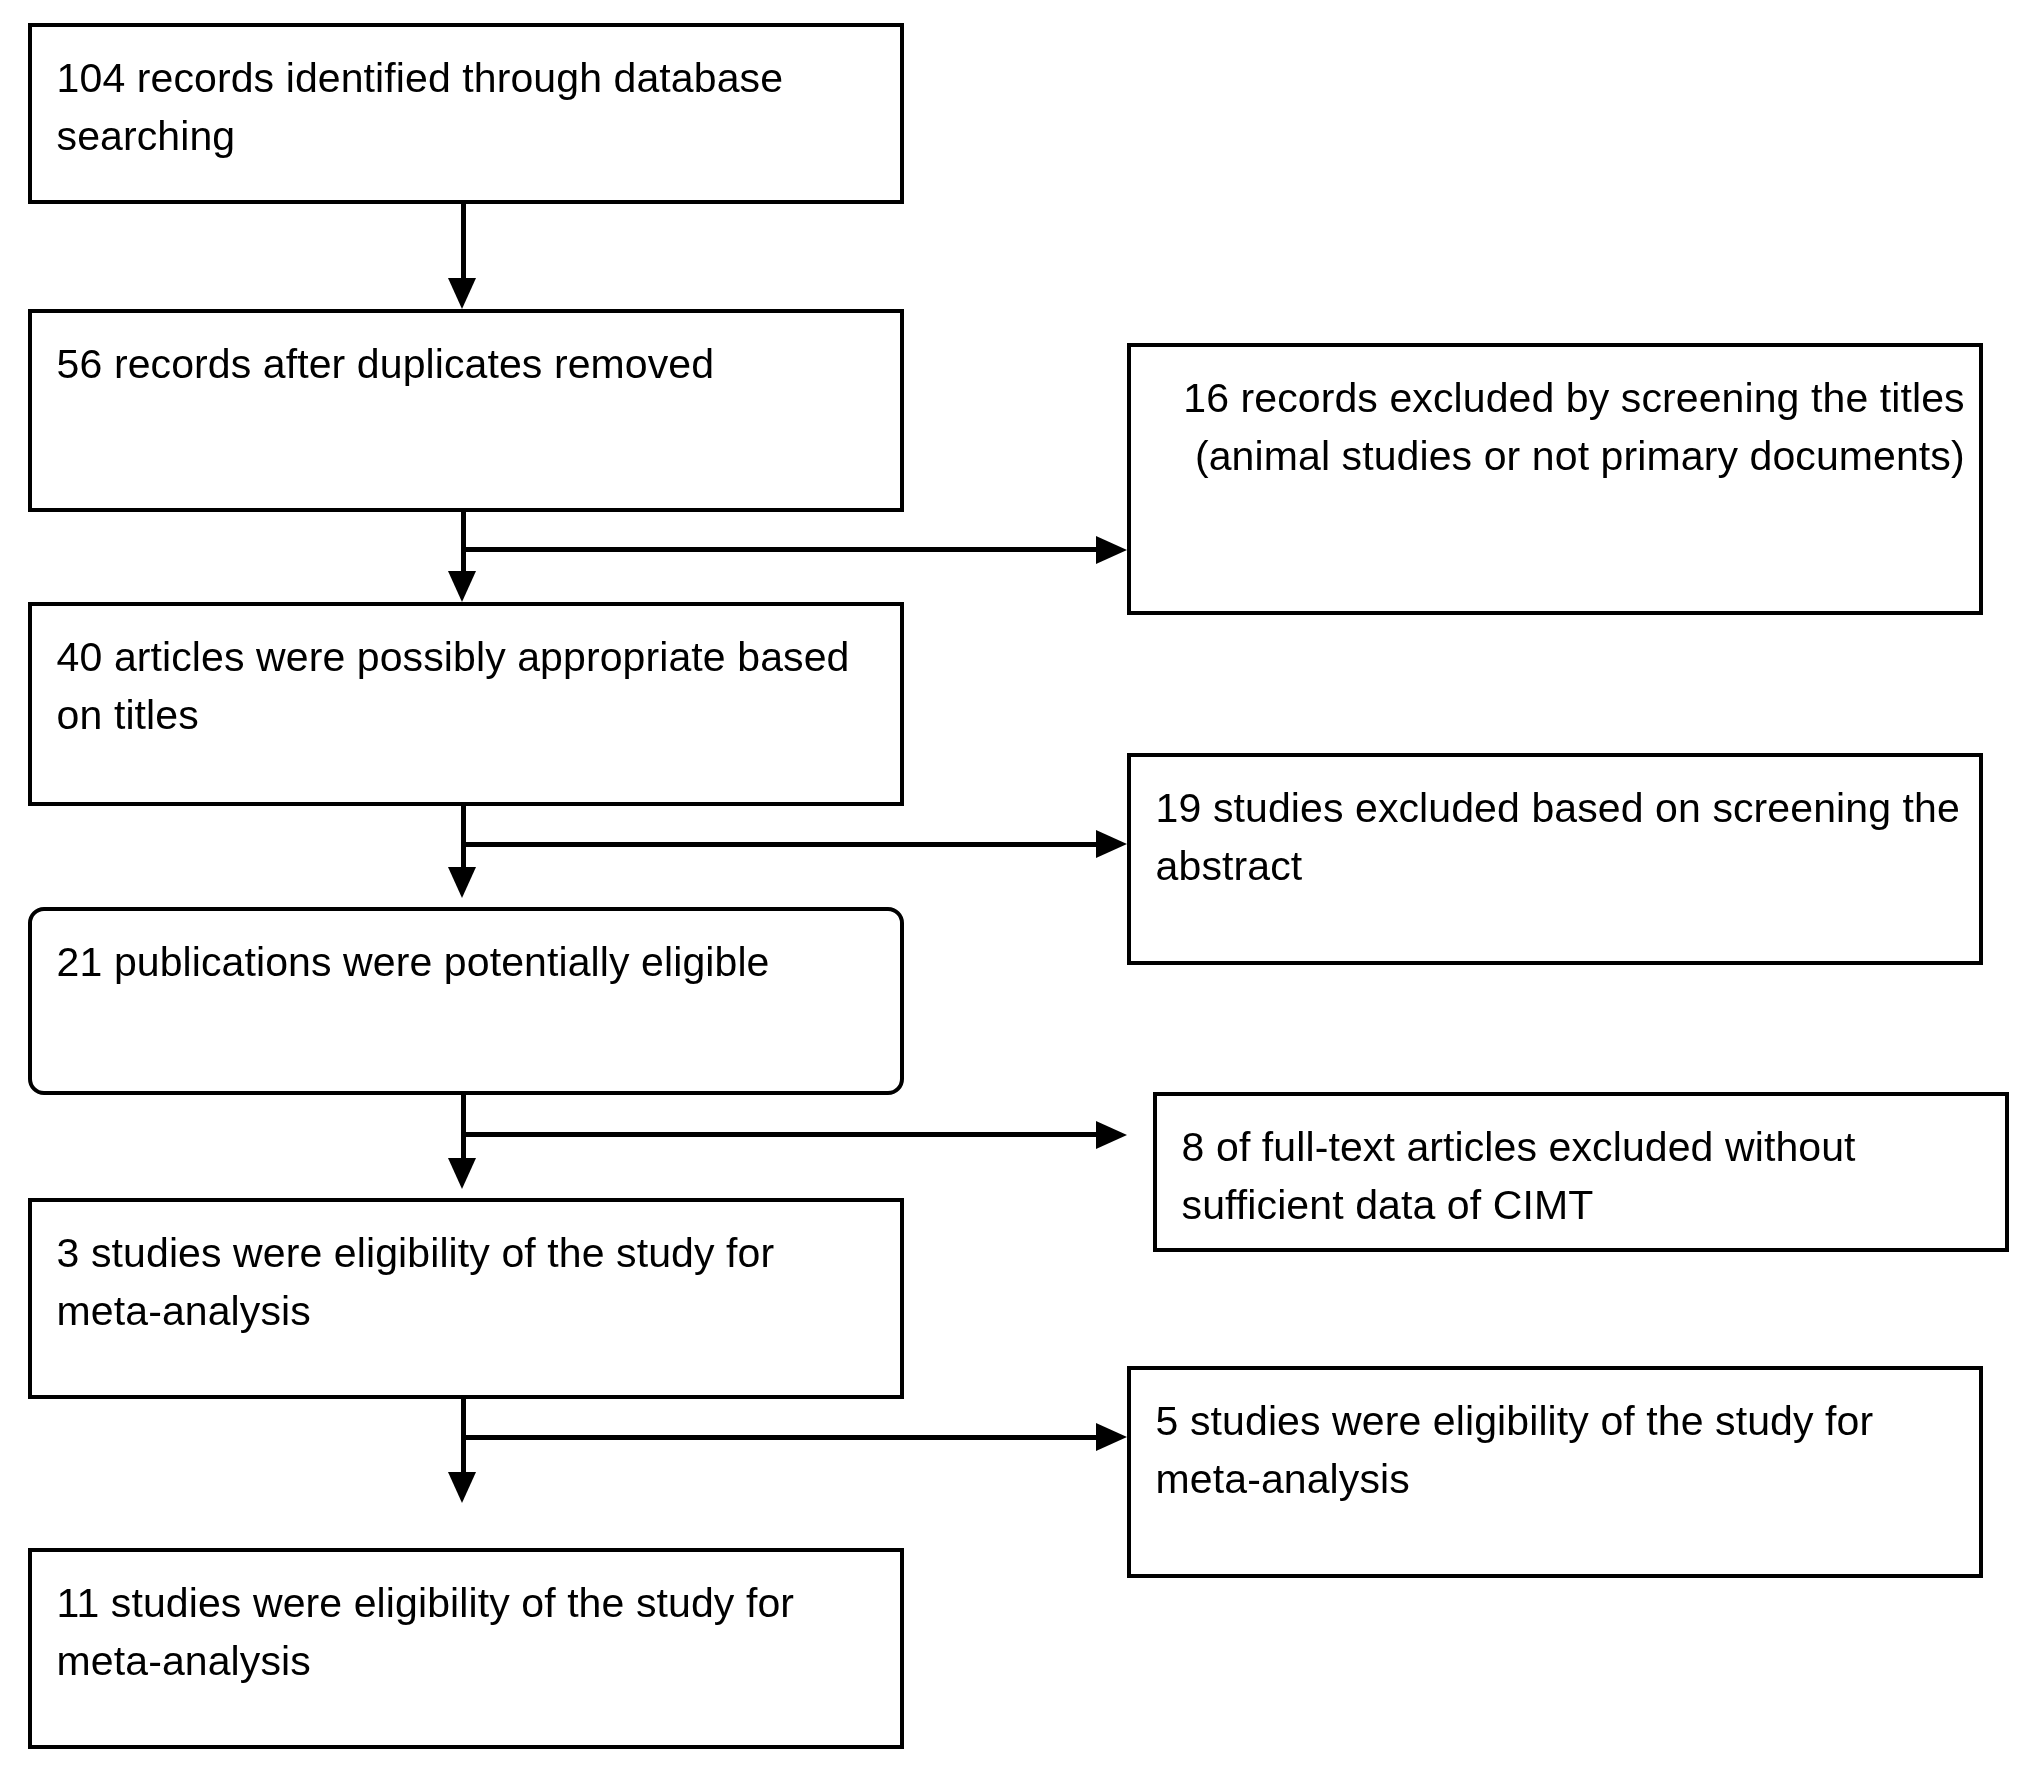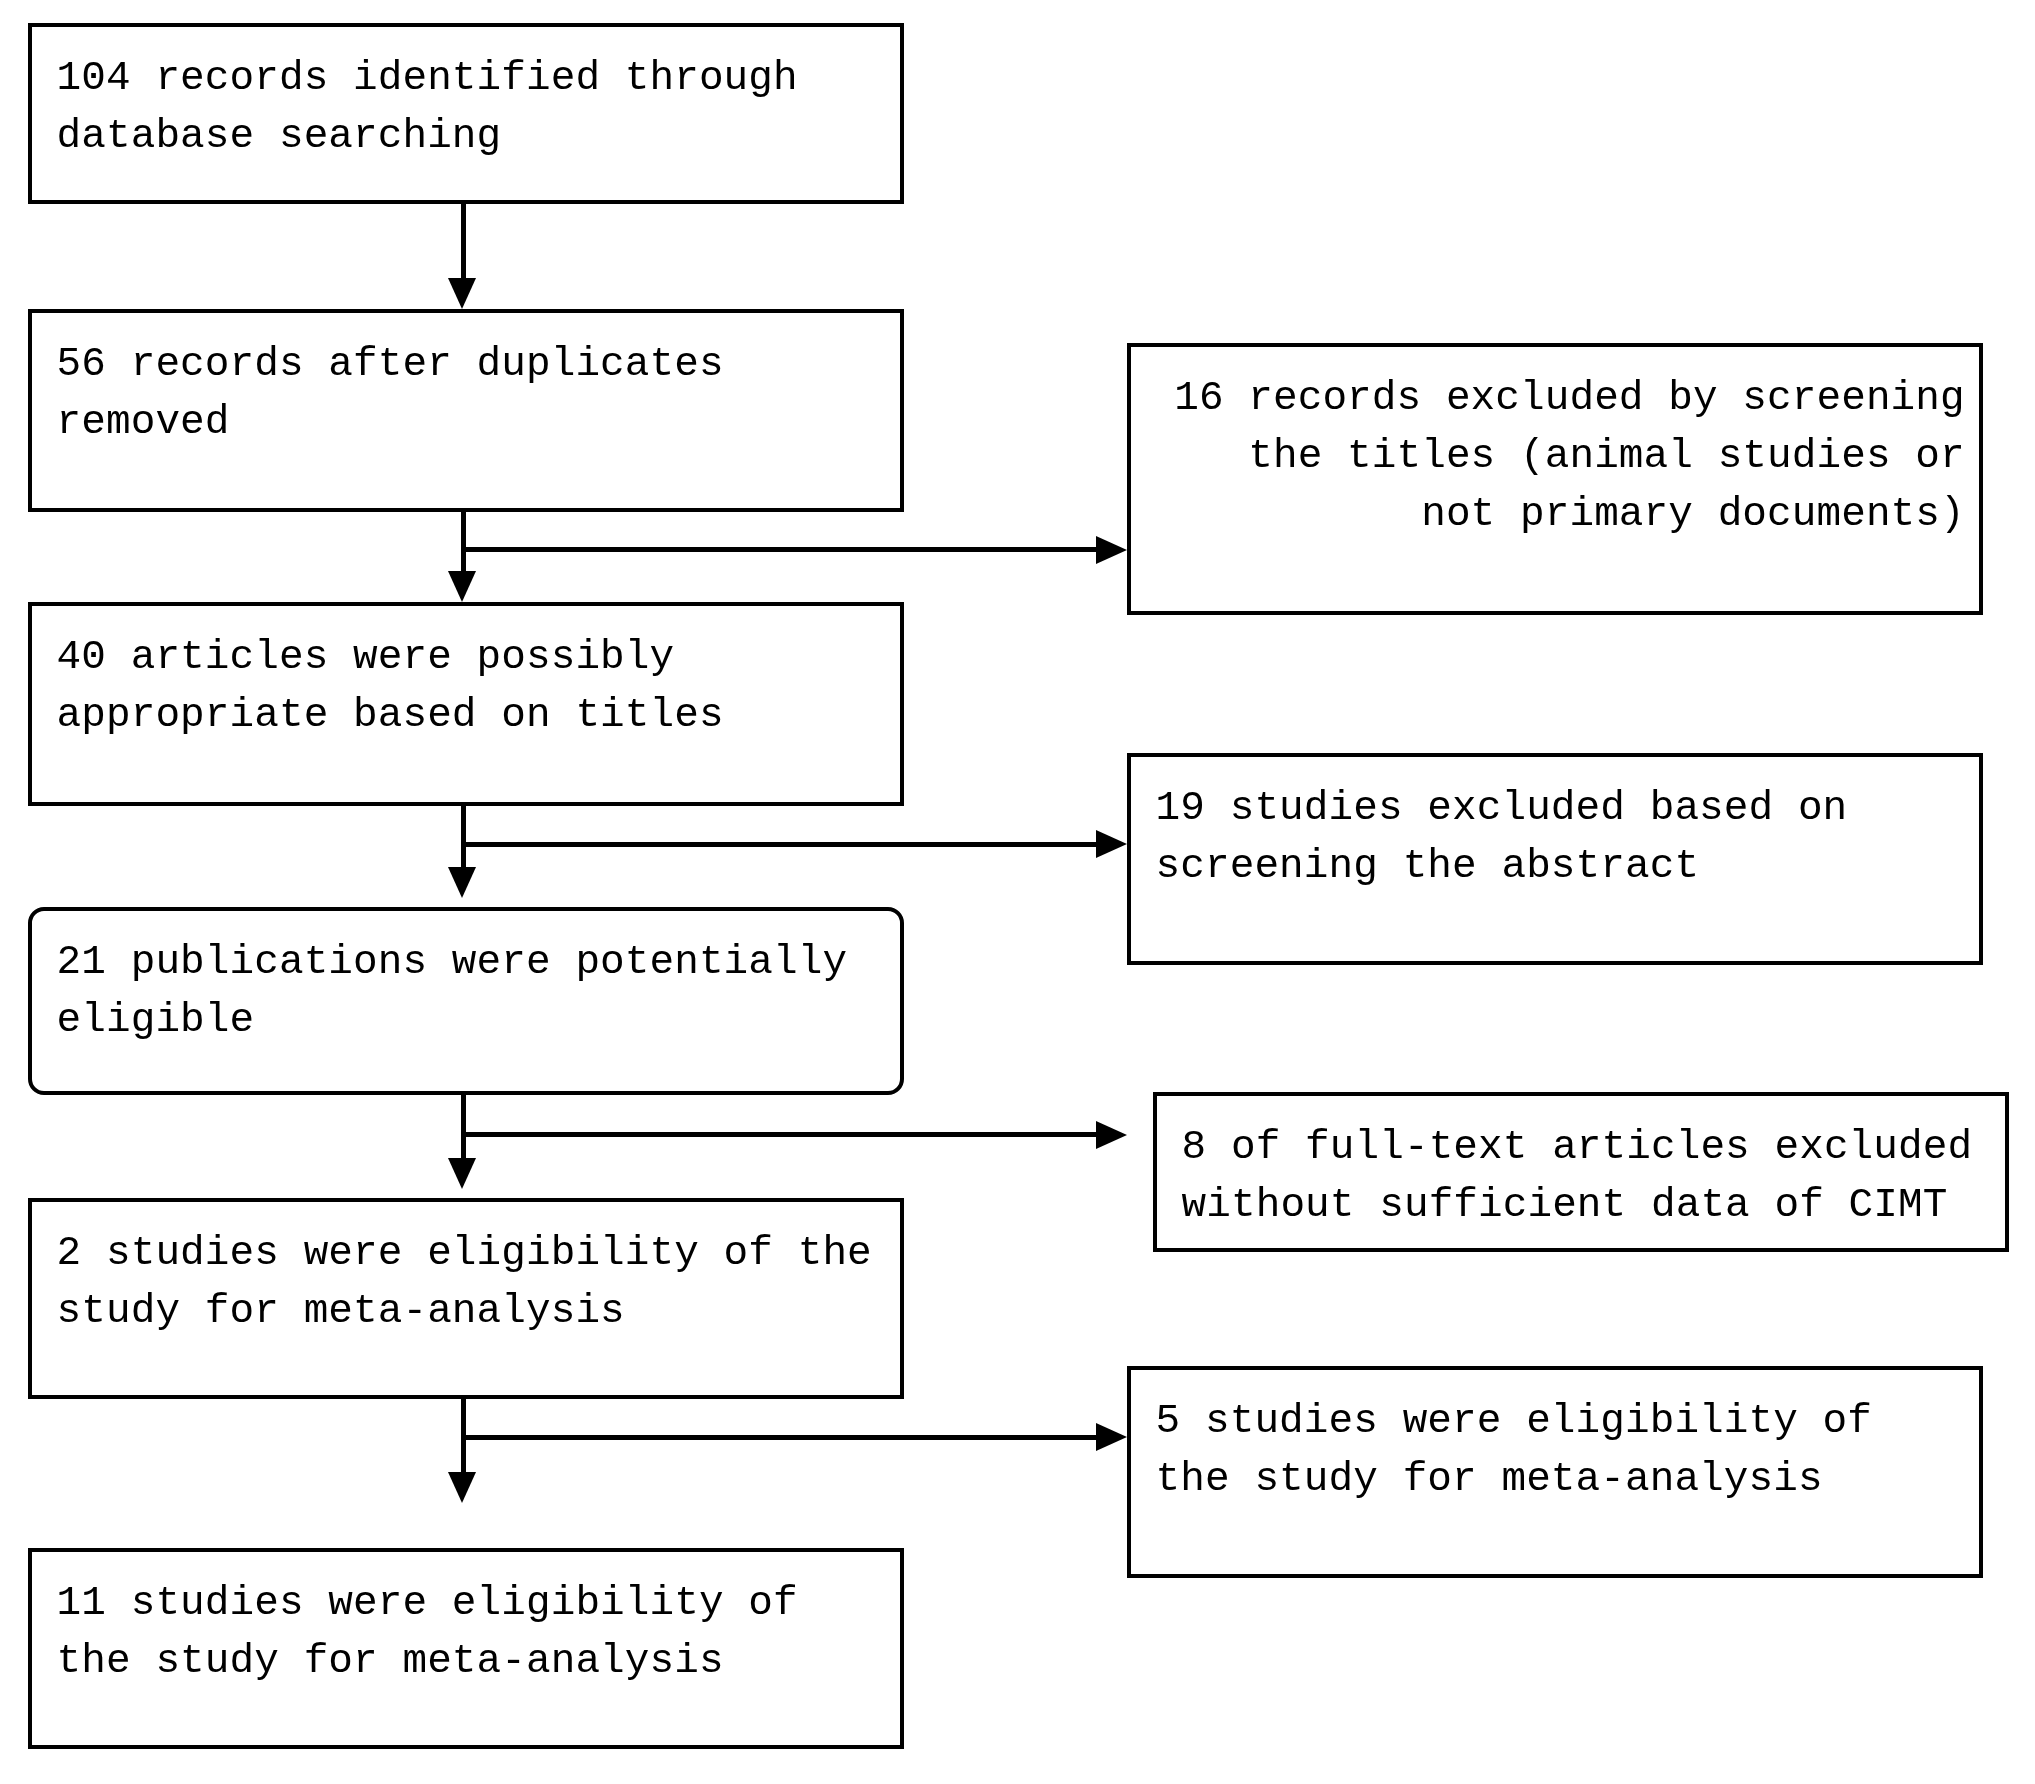--- a/index.html
+++ b/index.html
@@ -6,21 +6,21 @@
     margin: 0;
     padding: 0;
     background: #ffffff;
   }
   #canvas {
     position: relative;
     width: 2035px;
     height: 1785px;
     background: #ffffff;
     overflow: hidden;
-    font-family: Liberation Mono, monospace;
+    font-family: Liberation Sans, sans-serif;
   }
   .node {
     position: absolute;
     box-sizing: border-box;
     border: 4.5px solid #000000;
     background: #ffffff;
   }
   .node .txt {
     position: absolute;
     left: 24.6px;
@@ -93,21 +93,21 @@
   <div class="node" style="left:28px; top:907px; width:876px; height:188px;border-radius:16px;">
     <div class="txt">21 publications were potentially eligible</div>
   </div>
 
   <div class="vline" style="left:461px; top:1095px; height:68px;"></div>
   <div class="arrow-down" style="left:448px; top:1158px;"></div>
   <div class="hline" style="left:461px; top:1132px; width:638px;"></div>
   <div class="arrow-right" style="left:1096px; top:1121px;"></div>
 
   <div class="node" style="left:28px; top:1198px; width:876px; height:201px;">
-    <div class="txt">2 studies were eligibility of the study for meta-analysis</div>
+    <div class="txt">3 studies were eligibility of the study for meta-analysis</div>
   </div>
 
   <div class="vline" style="left:461px; top:1399px; height:78px;"></div>
   <div class="arrow-down" style="left:448px; top:1472px;"></div>
   <div class="hline" style="left:461px; top:1435px; width:638px;"></div>
   <div class="arrow-right" style="left:1096px; top:1423px;"></div>
 
   <div class="node" style="left:28px; top:1548px; width:876px; height:201px;">
     <div class="txt">11 studies were eligibility of the study for meta-analysis</div>
   </div>

